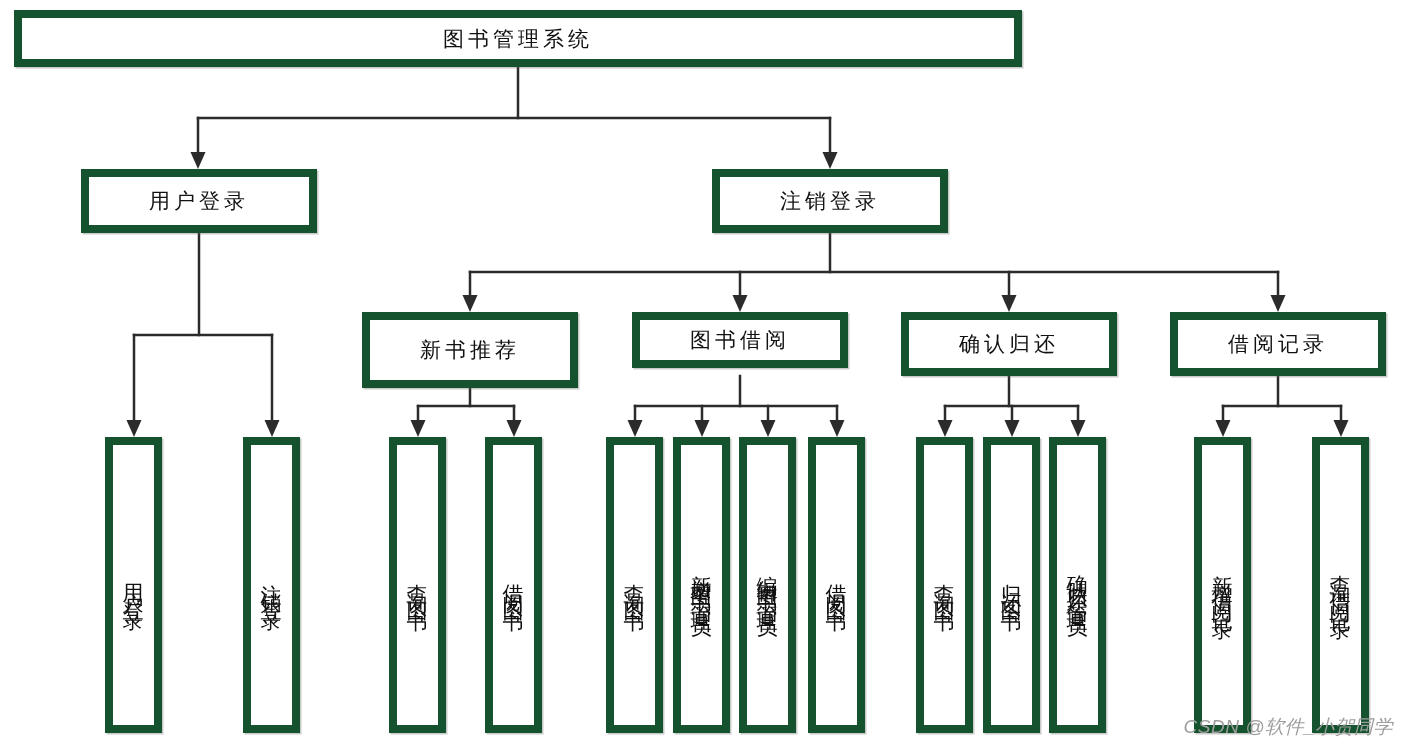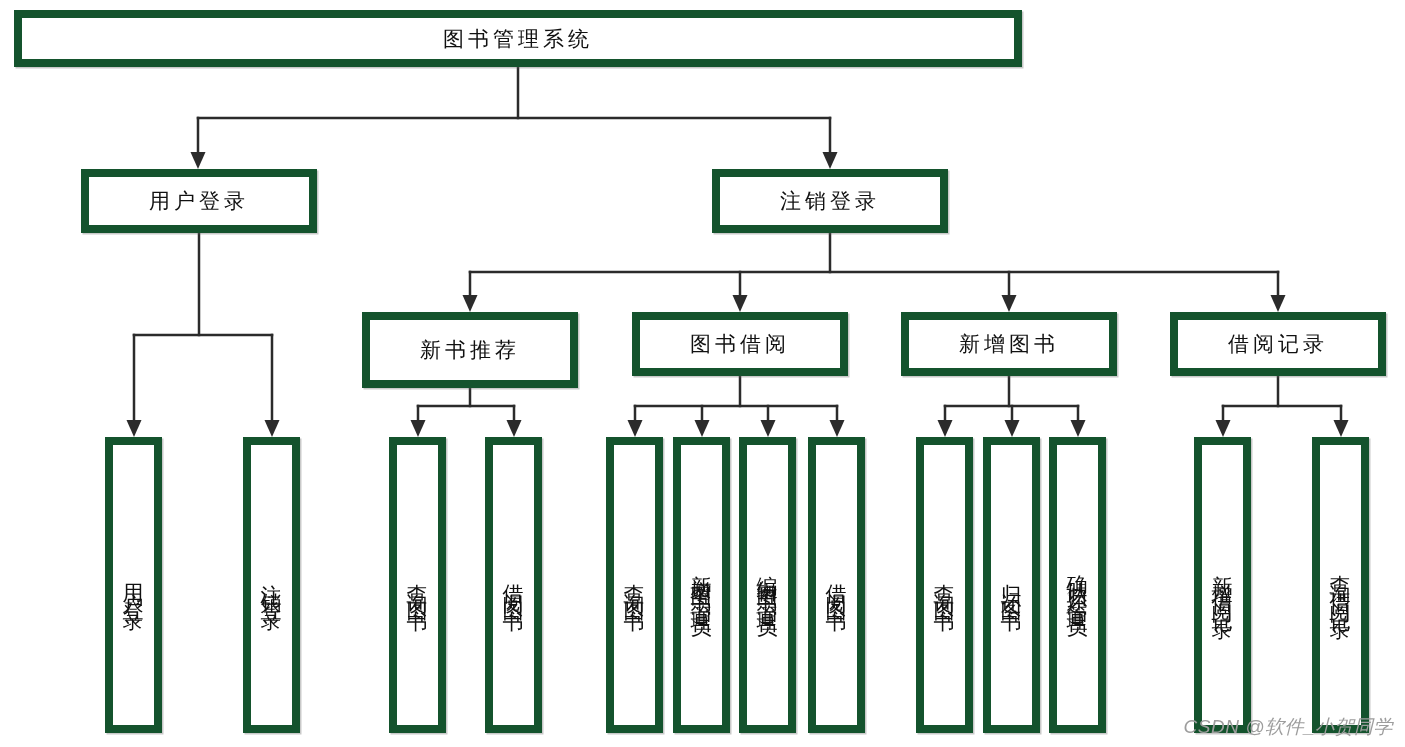--- a/index.html
+++ b/index.html
@@ -128,25 +128,25 @@
   <div class="box" style="left:81px;top:169px;width:236px;height:64px">
     <span class="hlabel">用户登录</span>
   </div>
   <div class="box" style="left:712px;top:169px;width:236px;height:64px">
     <span class="hlabel">注销登录</span>
   </div>
 
   <div class="box" style="left:362px;top:312px;width:216px;height:76px">
     <span class="hlabel">新书推荐</span>
   </div>
-  <div class="box" style="left:632px;top:312px;width:216px;height:64px">
+  <div class="box" style="left:632px;top:312px;width:216px;height:56px">
     <span class="hlabel">图书借阅</span>
   </div>
   <div class="box" style="left:901px;top:312px;width:216px;height:64px">
-    <span class="hlabel">新增图书</span>
+    <span class="hlabel">确认归还</span>
   </div>
   <div class="box" style="left:1170px;top:312px;width:216px;height:64px">
     <span class="hlabel">借阅记录</span>
   </div>
 
   <div class="box" style="left:105px;top:437px;width:57px;height:296px">
     <span class="vlabel">用户登录</span>
   </div>
   <div class="box" style="left:243px;top:437px;width:57px;height:296px">
     <span class="vlabel">注销登录</span>

